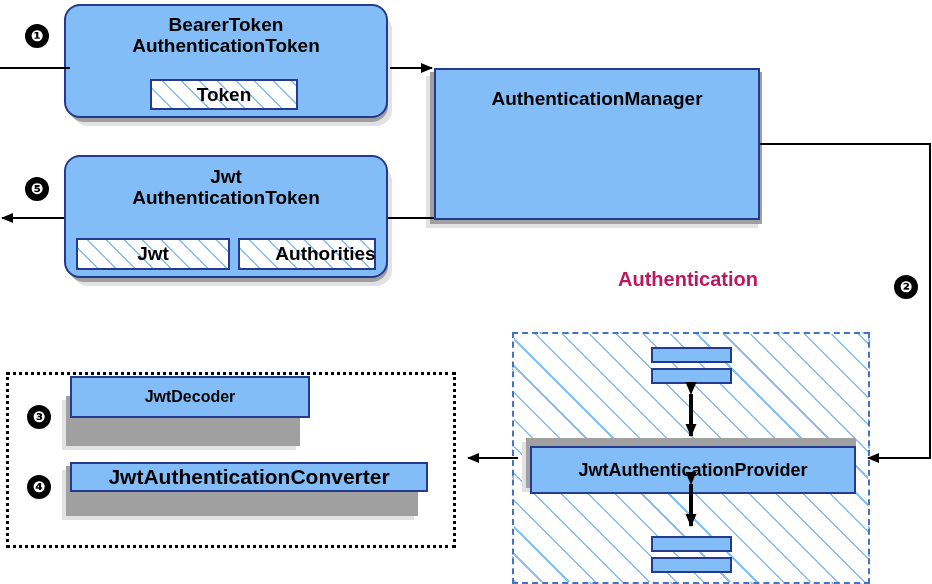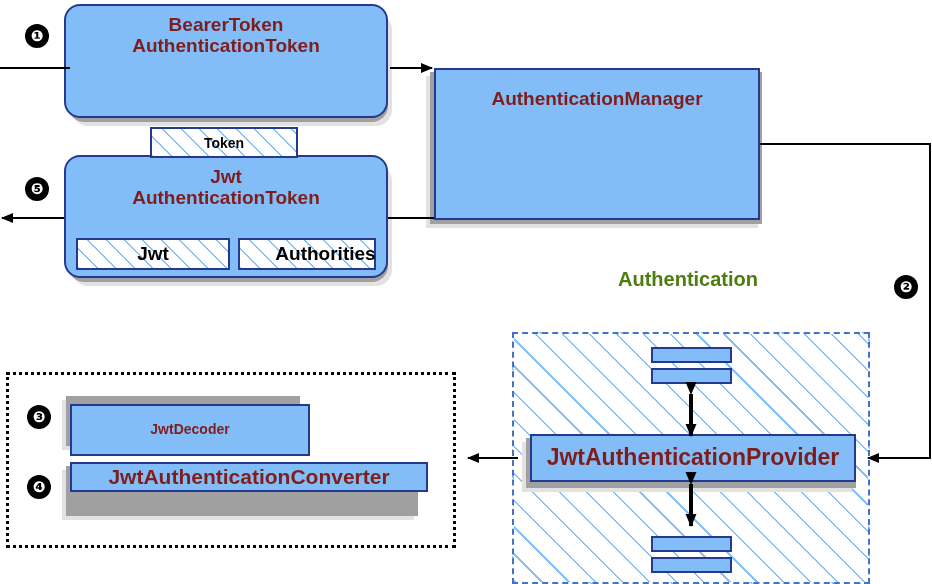--- a/index.html
+++ b/index.html
@@ -16,21 +16,21 @@
     width: 932px;
     height: 584px;
     background: #ffffff;
     overflow: hidden;
   }
   .node {
     position: absolute;
     box-sizing: border-box;
     background: #82bdf7;
     border: 2px solid #243a8f;
-    color: #7f1d1d;
+    color: #000000;
     font-weight: bold;
     display: flex;
     align-items: center;
     justify-content: center;
     text-align: center;
     line-height: 1.12;
     z-index: 5;
   }
   .shadow-dark, .shadow-light {
     position: absolute;
@@ -82,21 +82,21 @@
         rgba(130,189,247,0.95) 1.6px,
         #ffffff 1.6px,
         #ffffff 19px);
     z-index: 1;
   }
 
   .plain-label {
     position: absolute;
     font-weight: bold;
     text-align: center;
-    color: #4d7c0f;
+    color: #be185d;
     line-height: 1.12;
     z-index: 4;
   }
 
   .marker {
     position: absolute;
     width: 24px;
     height: 24px;
     border-radius: 50%;
     background: #000000;
@@ -162,21 +162,21 @@
 
     <line x1="691" y1="484" x2="691" y2="526" stroke="#000000" stroke-width="4" marker-start="url(#arrowBoth)" marker-end="url(#arrowBoth)"></line>
   </svg>
 
   <div class="shadow-light rounded-sh" style="left:72px;top:14px;width:320px;height:112px;"></div>
   <div class="shadow-dark rounded-sh" style="left:68px;top:10px;width:320px;height:112px;"></div>
   <div class="node rounded" style="left:64px;top:4px;width:324px;height:114px;flex-direction:column;justify-content:flex-start;padding-top:8px;font-size:19px;">
     <div>BearerToken</div>
     <div>AuthenticationToken</div>
   </div>
-  <div class="chip" style="left:150px;top:79px;width:148px;height:31px;font-size:14px;margin-top:48px;">Token</div>
+  <div class="chip" style="left:150px;top:79px;width:148px;height:31px;font-size:19px;">Token</div>
 
   <div class="shadow-light rounded-sh" style="left:72px;top:165px;width:320px;height:121px;"></div>
   <div class="shadow-dark rounded-sh" style="left:68px;top:161px;width:320px;height:121px;"></div>
   <div class="node rounded" style="left:64px;top:155px;width:324px;height:123px;flex-direction:column;justify-content:flex-start;padding-top:9px;font-size:19px;">
     <div>Jwt</div>
     <div>AuthenticationToken</div>
   </div>
   <div class="chip" style="left:76px;top:238px;width:154px;height:32px;font-size:19px;">Jwt</div>
   <div class="chip" style="left:238px;top:238px;width:138px;height:32px;font-size:19px;padding-left:37px;">Authorities</div>
 
@@ -193,27 +193,27 @@
   <div class="group-dashed-hatch" style="left:512px;top:332px;width:358px;height:252px;"></div>
 
   <div class="bar" style="left:651px;top:347px;width:81px;height:16px;"></div>
   <div class="bar" style="left:651px;top:368px;width:81px;height:16px;"></div>
 
   <div class="bar" style="left:651px;top:536px;width:81px;height:16px;"></div>
   <div class="bar" style="left:651px;top:557px;width:81px;height:16px;"></div>
 
   <div class="shadow-light" style="left:522px;top:442px;width:330px;height:50px;"></div>
   <div class="shadow-dark" style="left:526px;top:438px;width:330px;height:50px;"></div>
-  <div class="node" style="left:530px;top:434px;width:326px;height:48px;font-size:23px;">JwtAuthenticationProvider</div>
+  <div class="node" style="left:530px;top:446px;width:326px;height:48px;font-size:18px;">JwtAuthenticationProvider</div>
 
   <div class="group-dotted" style="left:6px;top:372px;width:450px;height:176px;"></div>
 
   <div class="shadow-light" style="left:62px;top:400px;width:234px;height:50px;"></div>
   <div class="shadow-dark" style="left:66px;top:396px;width:234px;height:50px;"></div>
-  <div class="node" style="left:70px;top:404px;width:240px;height:52px;font-size:14px;">JwtDecoder</div>
+  <div class="node" style="left:70px;top:376px;width:240px;height:42px;font-size:16px;">JwtDecoder</div>
 
   <div class="shadow-light" style="left:62px;top:470px;width:352px;height:50px;"></div>
   <div class="shadow-dark" style="left:66px;top:466px;width:352px;height:50px;"></div>
   <div class="node" style="left:70px;top:462px;width:358px;height:30px;font-size:21px;">JwtAuthenticationConverter</div>
 
   <div class="marker" style="left:25px;top:24px;">❶</div>
   <div class="marker" style="left:894px;top:275px;">❷</div>
   <div class="marker" style="left:27px;top:405px;">❸</div>
   <div class="marker" style="left:27px;top:475px;">❹</div>
   <div class="marker" style="left:25px;top:177px;">❺</div>

